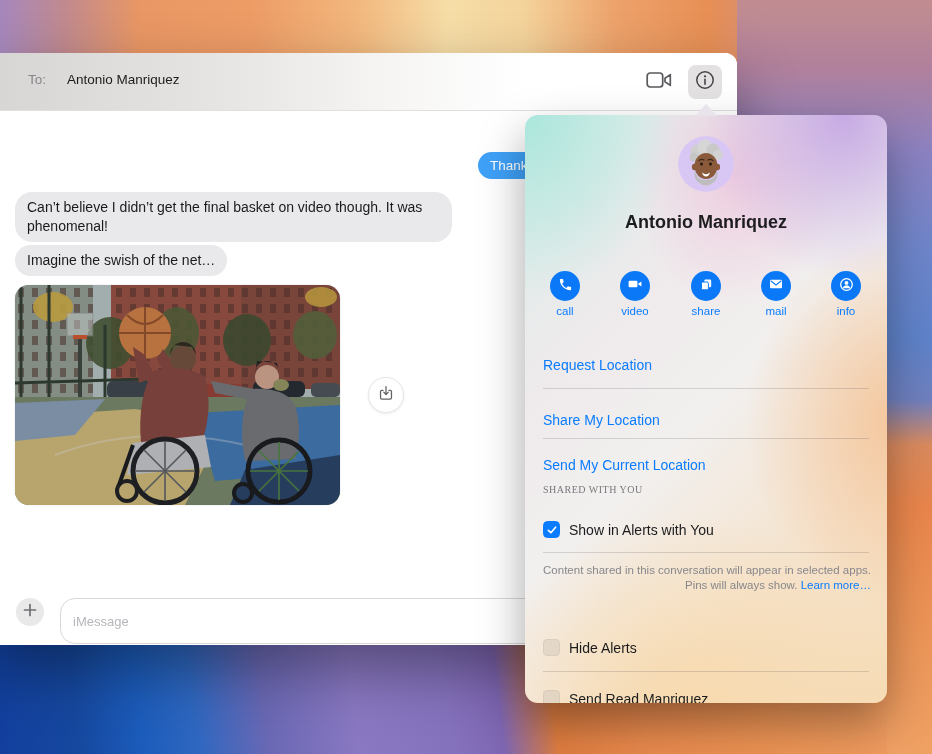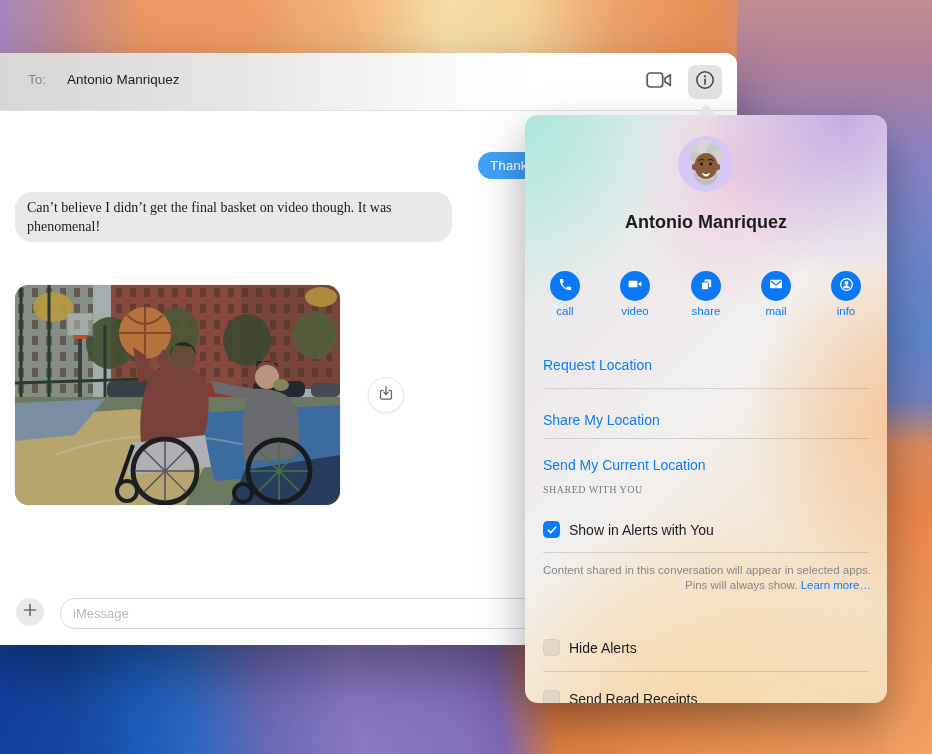--- a/index.html
+++ b/index.html
@@ -25,33 +25,33 @@
   .to-label{color:#86868b;margin-right:21px;}
   .to-name{color:#1c1c1e;}
   .tb-btn{position:absolute;top:12px;width:34px;height:34px;border-radius:8px;display:flex;align-items:center;justify-content:center;}
   .tb-video{left:654px;}
   .tb-info{left:700px;background:#e3e1e1;}
 
   
   .bubble{position:absolute;border-radius:17px;font-size:14px;line-height:19px;padding:6px 12px;box-sizing:border-box;}
   .bubble-blue{left:490px;top:99px;height:27px;border-radius:13.5px;background:#3fa1f8;color:#fff;
     font-size:13.5px;line-height:15px;width:84px;white-space:nowrap;overflow:hidden;}
-  .bubble-gray{background:#e9e9eb;color:#1b1b1d;font-family:Liberation Serif, serif;}
+  .bubble-gray{background:#e9e9eb;color:#1b1b1d;}
   .bubble-g1{left:27px;top:139px;width:437px;}
   .bubble-g2{left:27px;top:192px;white-space:nowrap;}
 
   
   .photo{position:absolute;left:27px;top:232px;width:325px;height:220px;border-radius:14px;overflow:hidden;box-shadow:0 0 0 1px rgba(0,0,0,.04);}
   .save-btn{position:absolute;left:380px;top:324px;width:34px;height:34px;border-radius:50%;background:#fff;
     border:1px solid #e7e7e7;box-shadow:0 1px 3px rgba(0,0,0,.08);display:flex;align-items:center;justify-content:center;}
 
   
   .add-btn{position:absolute;left:28px;top:545px;width:28px;height:28px;border-radius:50%;background:#e9e9ea;
     display:flex;align-items:center;justify-content:center;}
-  .imessage-input{position:absolute;left:72px;top:545px;width:666px;height:31px;box-sizing:border-box;
+  .imessage-input{position:absolute;left:72px;top:545px;width:666px;height:46px;box-sizing:border-box;
     border:1px solid #d8d8da;border-radius:15px;background:#fff;padding:0 12px;font-size:13px;color:#1c1c1e;
     font-family:"Liberation Sans",sans-serif;outline:none;}
   .imessage-input::placeholder{color:#b6b6bb;}
 
   
   .popover-arrow{position:absolute;left:695px;top:104px;width:0;height:0;z-index:5;
     border-left:11px solid transparent;border-right:11px solid transparent;border-bottom:12px solid #e9e3ec;}
   .popover{position:absolute;left:525px;top:115px;width:362px;height:588px;border-radius:13px;overflow:hidden;
     z-index:4;box-shadow:0 20px 45px rgba(0,0,0,.35);
     background:
@@ -112,20 +112,21 @@
             <circle cx="11" cy="7.3" r="1.15" fill="#454549"></circle>
             <line x1="11" y1="10.2" x2="11" y2="15.3" stroke="#454549" stroke-width="1.6" stroke-linecap="round"></line>
           </svg>
         </span>
       </div>
     </div>
 
     <div class="bubble bubble-blue">Thank</div>
 
     <div class="bubble bubble-gray bubble-g1">Can’t believe I didn’t get the final basket on video though. It was phenomenal!</div>
+    <div class="bubble bubble-gray bubble-g2">Imagine the swish of the net…</div>
 
     <div class="photo">
       <svg width="325" height="220" viewBox="0 0 325 220">
         <defs>
           <pattern id="win" width="14" height="16" patternUnits="userSpaceOnUse">
             <rect width="14" height="16" fill="none"></rect>
             <rect x="3" y="3" width="6" height="9" fill="#4a2e28" opacity="0.55"></rect>
           </pattern>
         </defs>
 
@@ -334,17 +335,17 @@
         
       </span>
       <span class="check-label">Hide Alerts</span>
     </div>
     <div class="pop-divider" style="top:556px;"></div>
 
     <div class="check-row" style="top:575px;">
       <span class="checkbox">
         
       </span>
-      <span class="check-label">Send Read Receipts</span>
+      <span class="check-label">Send Read Manriquez</span>
     </div>
 
   </div>
 </div>
 
 </body></html>

